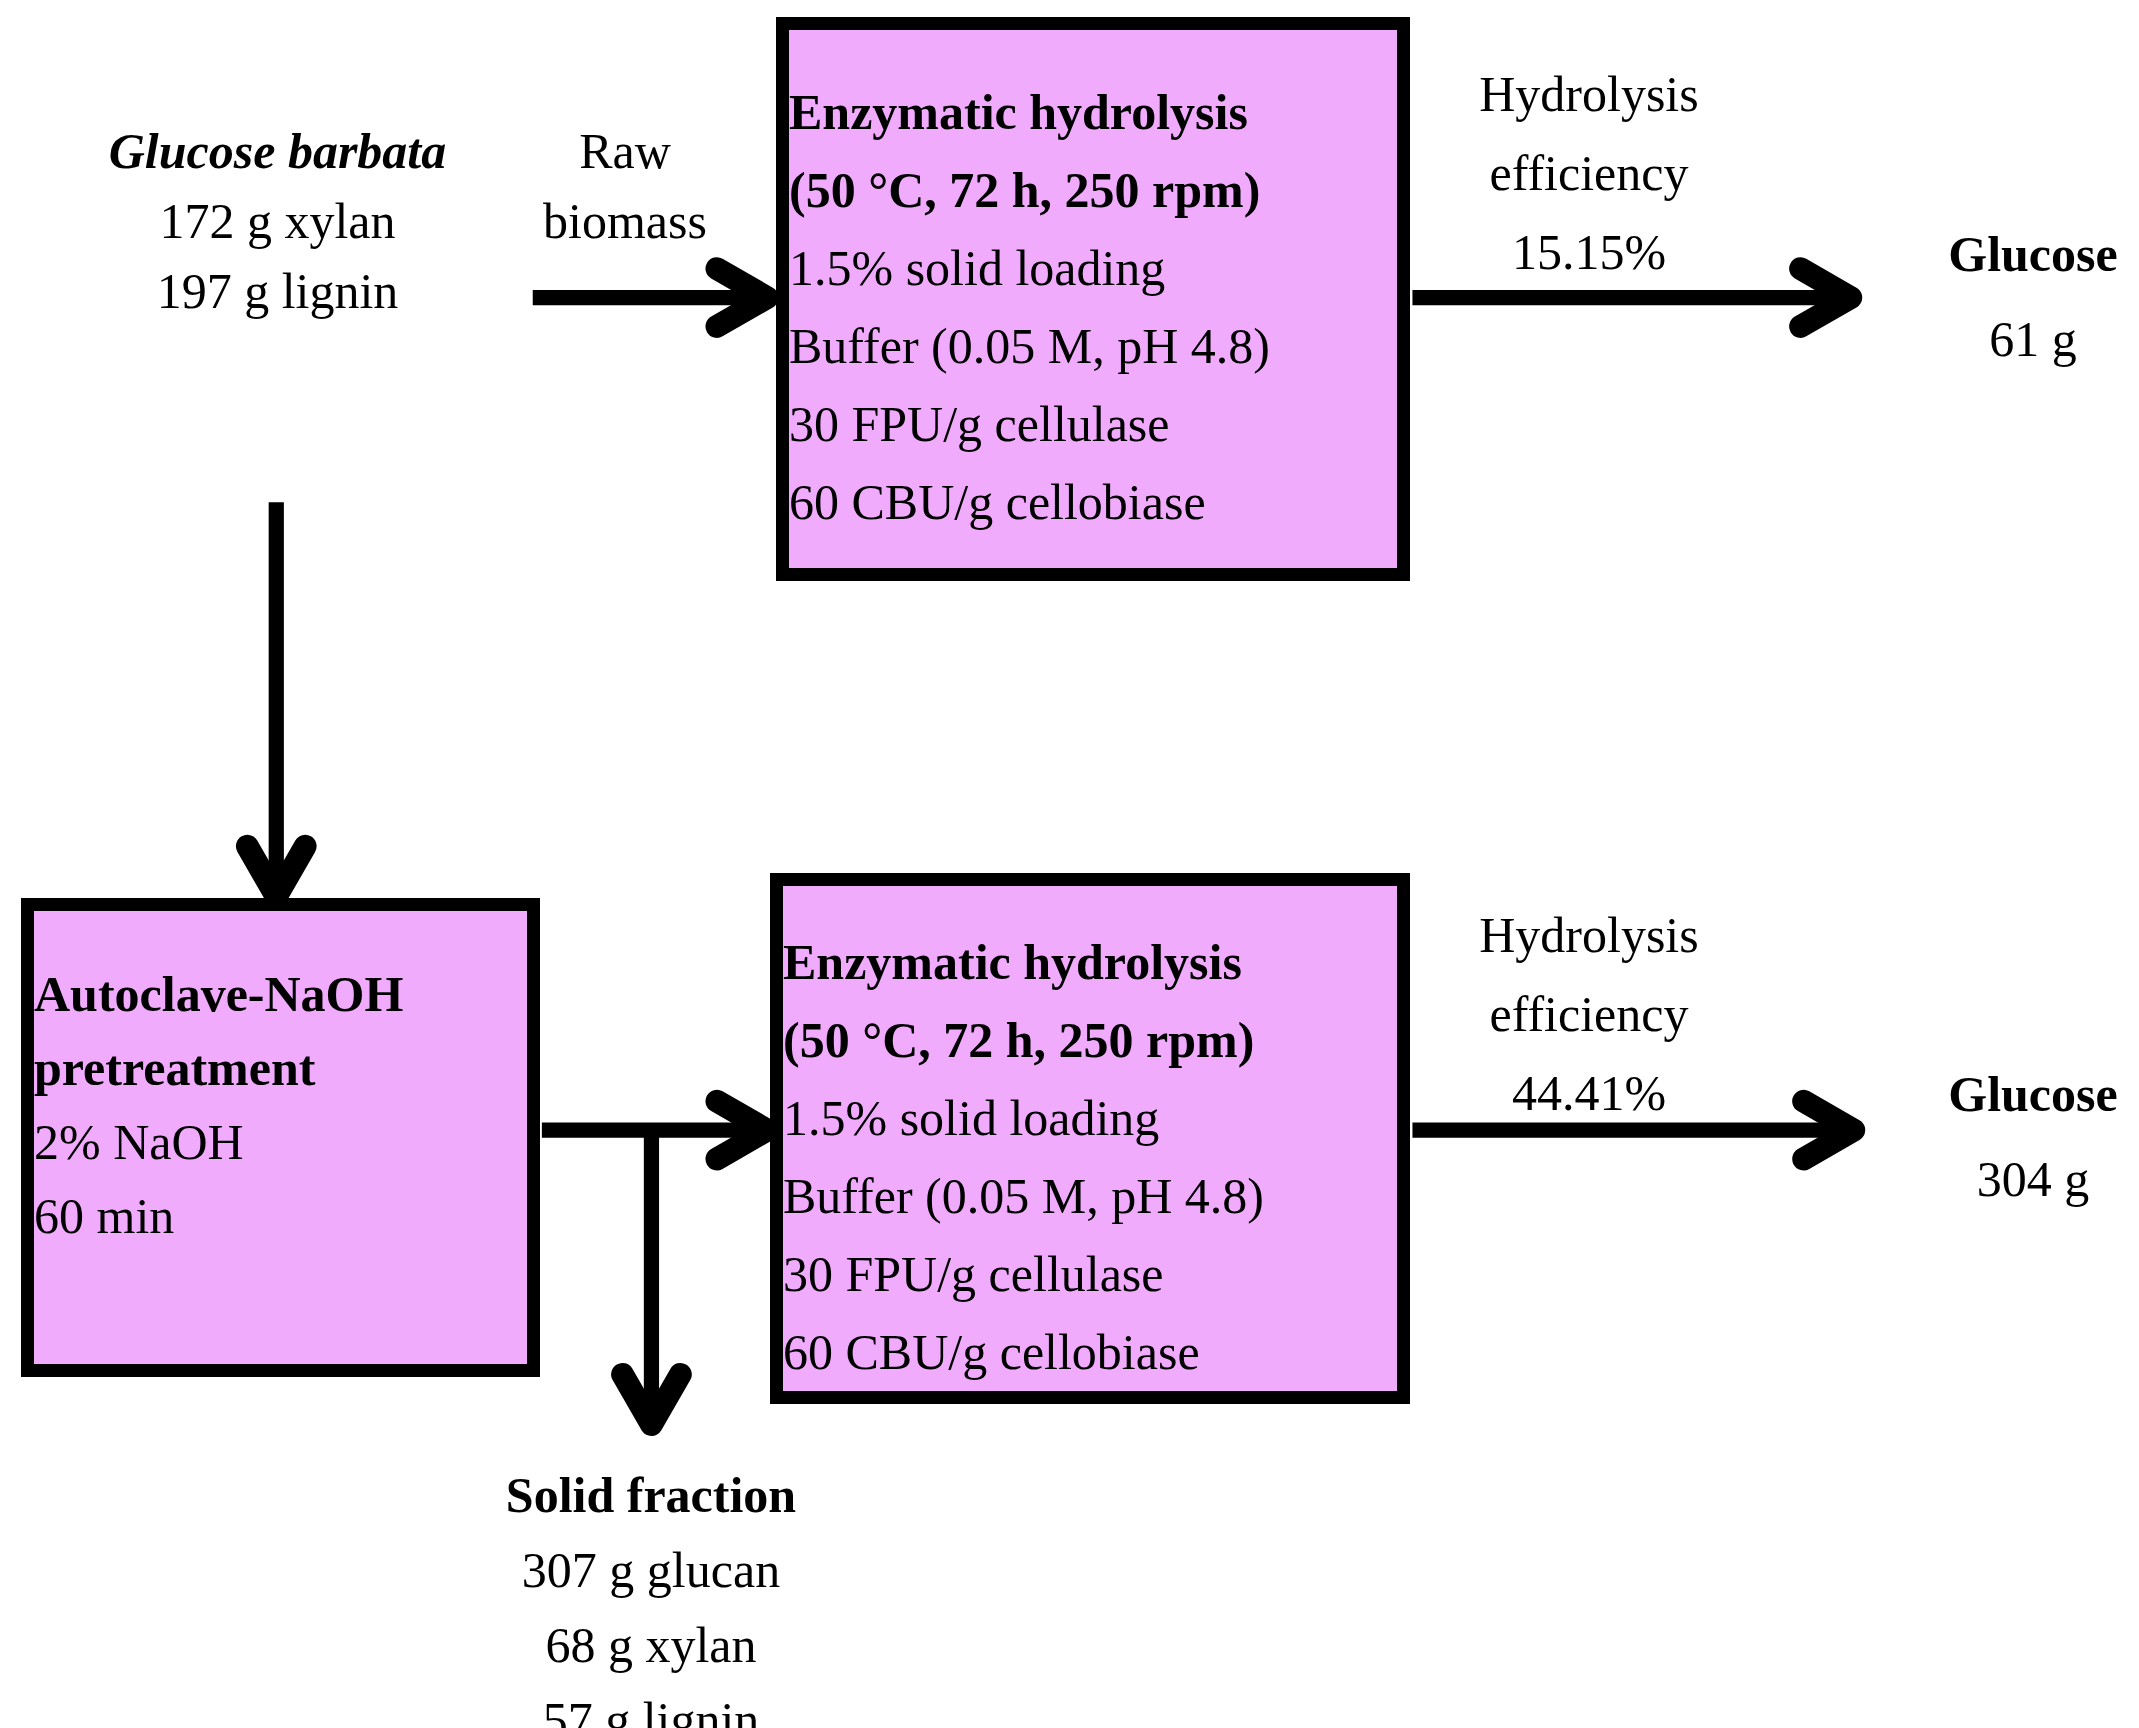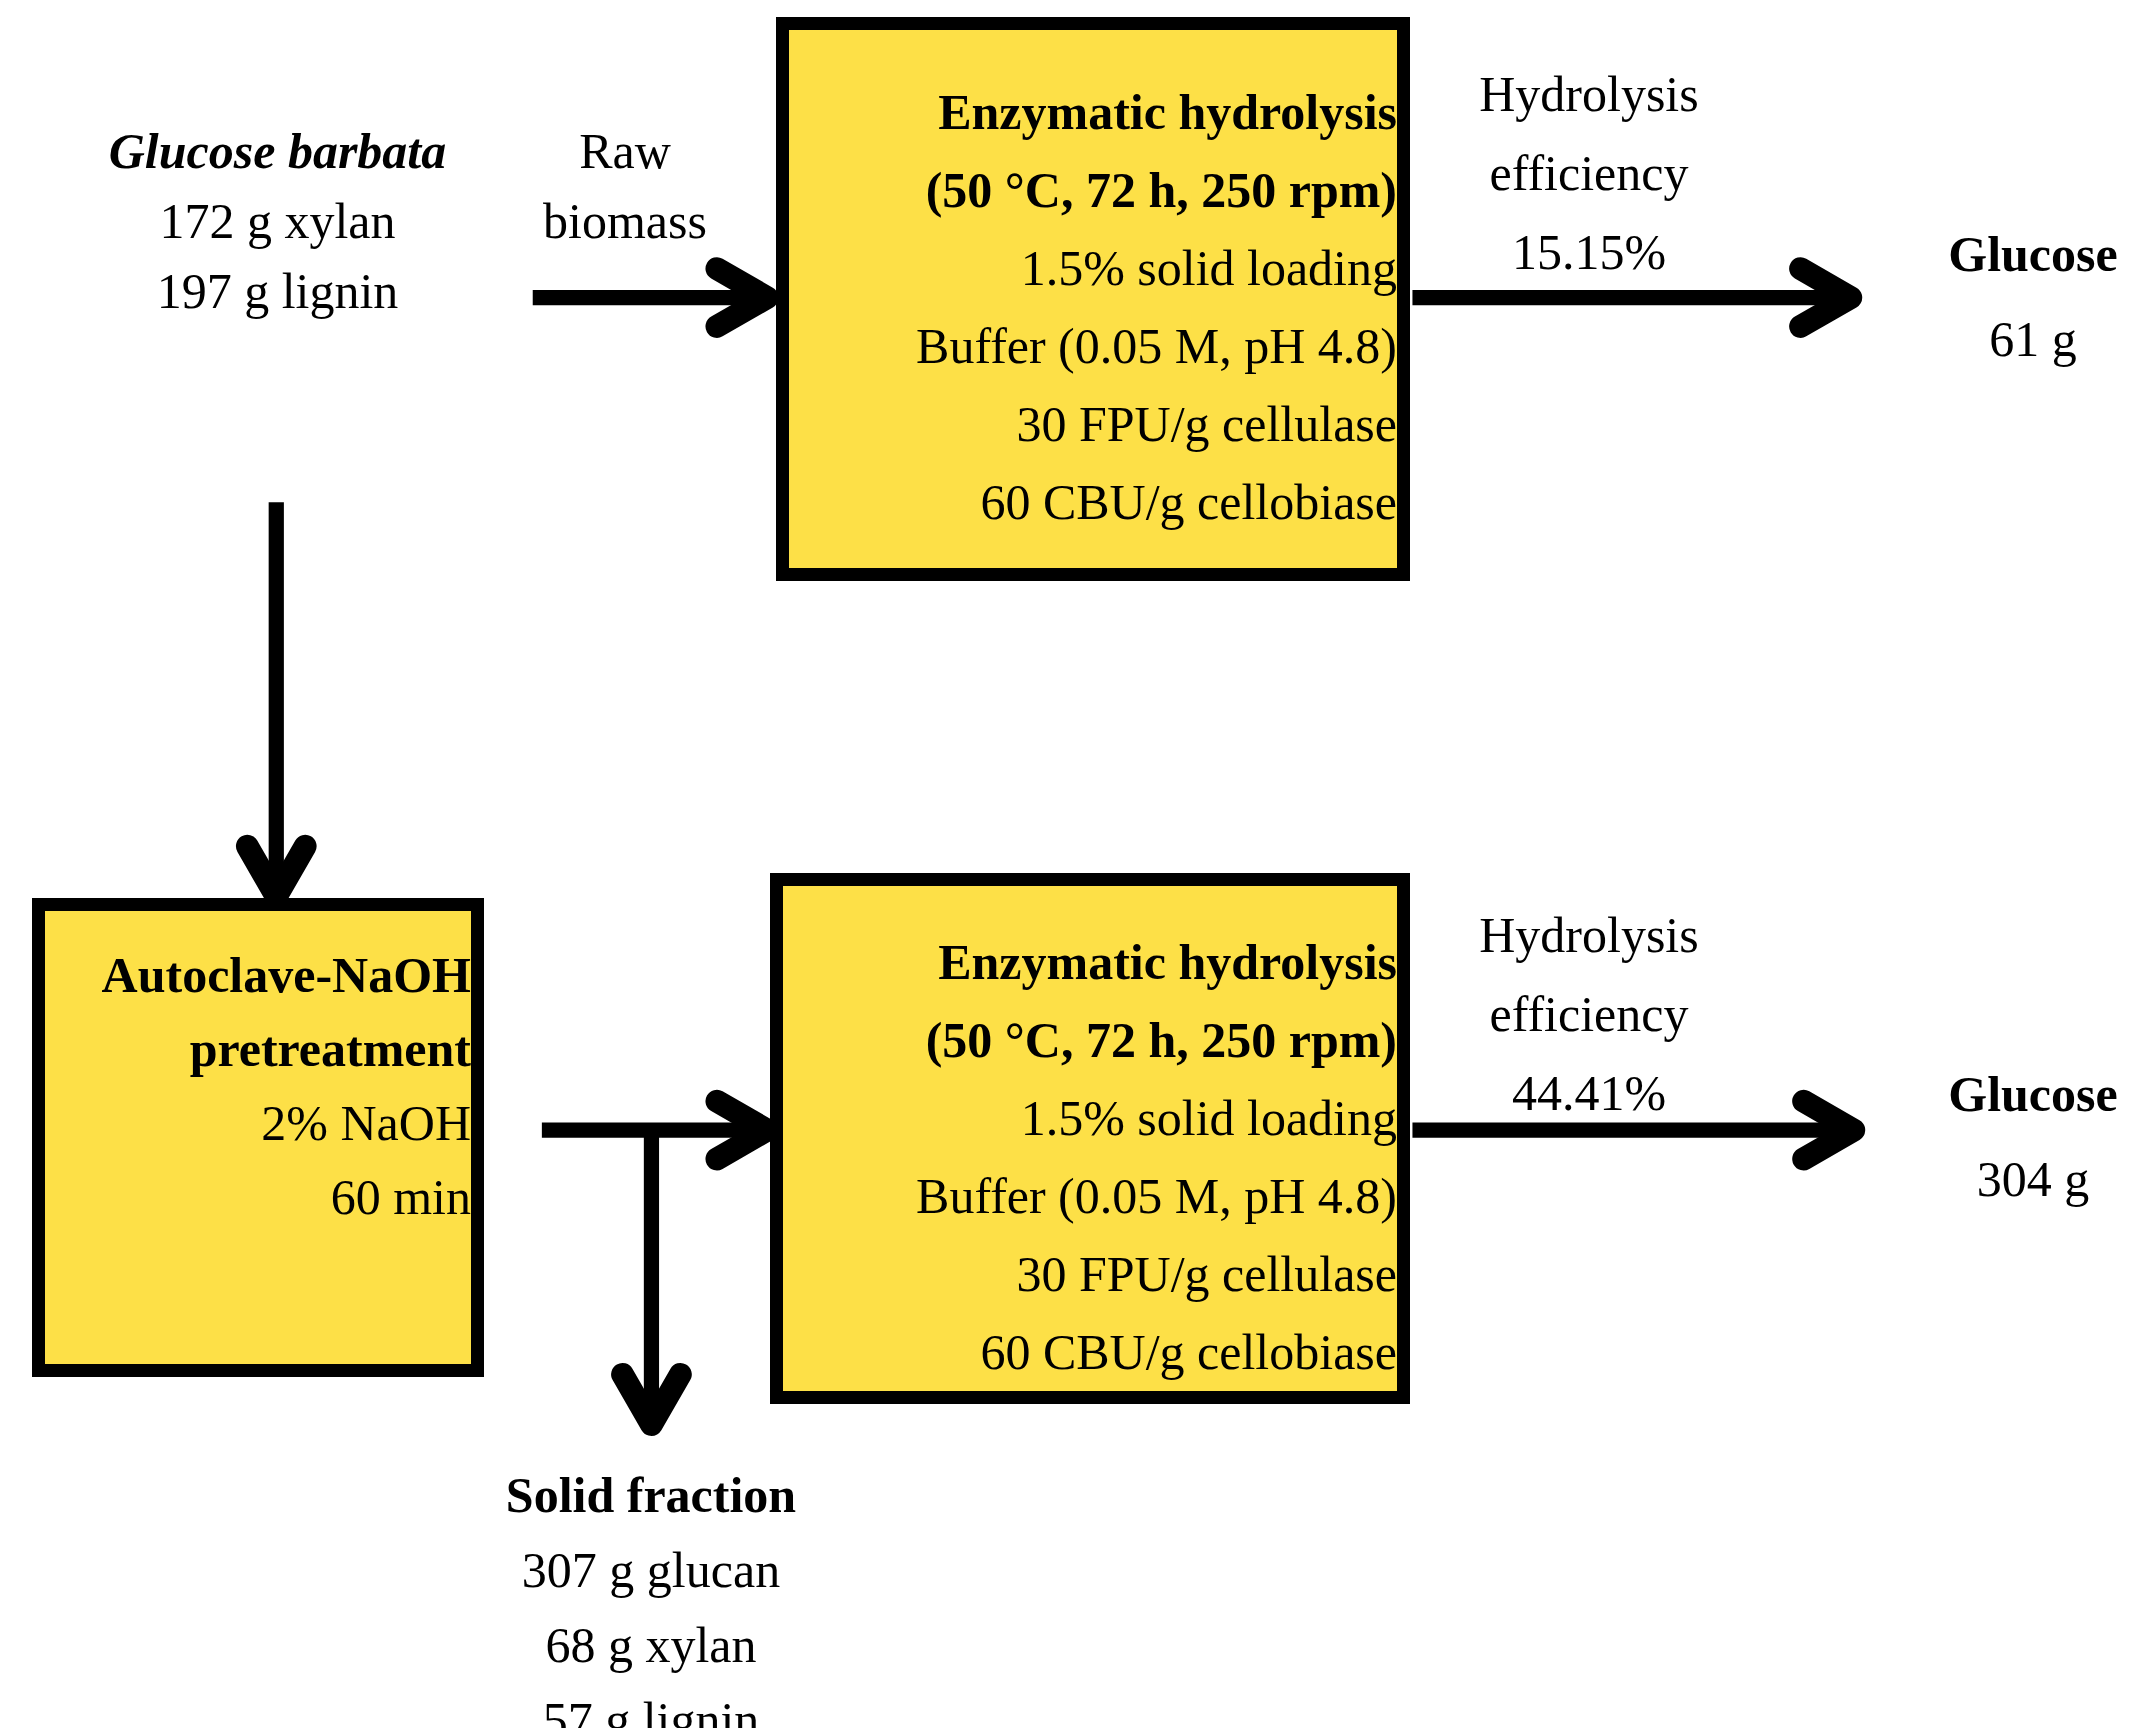--- a/index.html
+++ b/index.html
@@ -13,30 +13,30 @@
     overflow:hidden;
   }
   .arrow-layer{position:absolute;left:0;top:0;width:2140px;height:1729px;}
   .aline{stroke:#000000;stroke-width:20;fill:none;}
   .ahead{stroke:#000000;stroke-width:30;fill:none;stroke-linecap:round;stroke-linejoin:round;}
   .tb{position:absolute;text-align:center;}
   .box{
     position:absolute;
     border:13.7px solid #000000;
     box-sizing:border-box;
-    text-align:right;
-    background:#fde047;
+    text-align:left;
+    background:#f0abfc;
   }
   .b{font-weight:bold;}
   .i{font-style:italic;}
   .feedstock{left:49px;top:116px;width:457px;line-height:70px;}
   .raw-label{left:511px;top:116px;width:228px;line-height:70px;}
   .box-eh-top{left:776px;top:16.7px;width:634px;height:564px;padding-top:43px;line-height:78px;}
   .box-eh-bottom{left:770px;top:873px;width:640px;height:531px;padding-top:37px;line-height:78px;}
-  .box-pretreat{left:32px;top:898px;width:452px;height:479px;padding-top:27px;line-height:74px;}
+  .box-pretreat{left:21px;top:898px;width:519px;height:479px;padding-top:46px;line-height:74px;}
   .heff-top{left:1437px;top:55px;width:304px;line-height:79px;}
   .heff-bottom{left:1437px;top:896px;width:304px;line-height:79px;}
   .glucose-top{left:1881px;top:212px;width:304px;line-height:85px;}
   .glucose-bottom{left:1881px;top:1052px;width:304px;line-height:85px;}
   .solid-fraction{left:461px;top:1458px;width:380px;line-height:75px;}
 </style>
 </head>
 <body>
 
 <div class="canvas">

